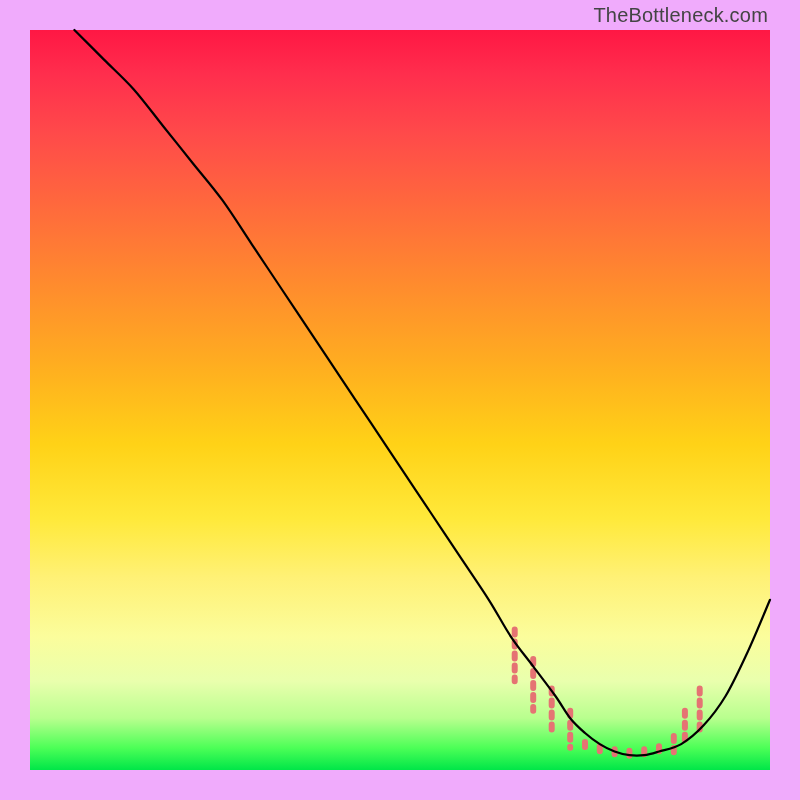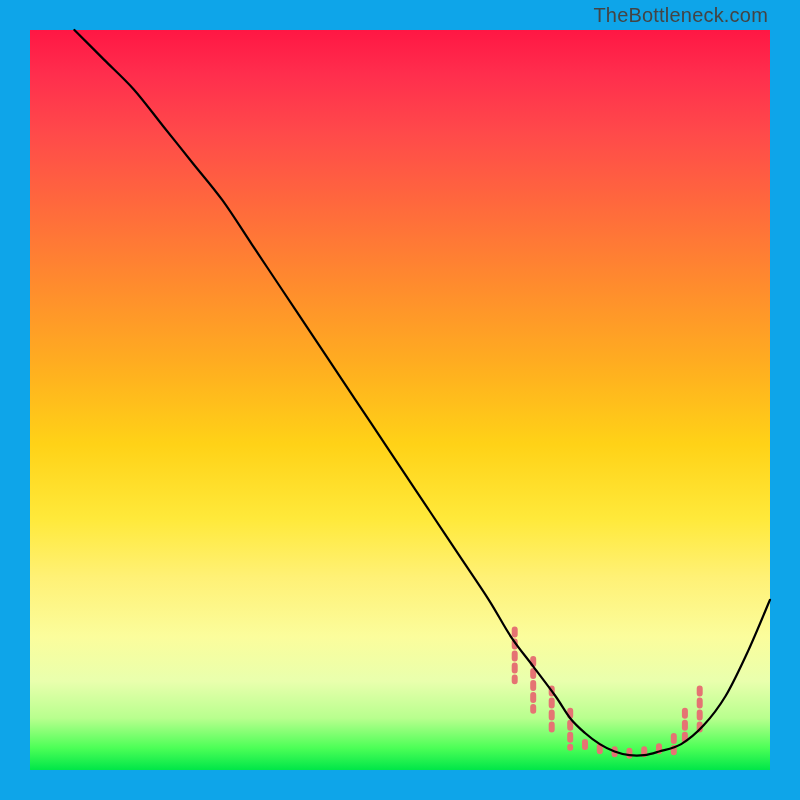--- a/index.html
+++ b/index.html
@@ -8,21 +8,21 @@
     width: 800px;
     height: 800px;
     background: #000;
     overflow: hidden;
     font-family: Arial, Helvetica, sans-serif;
   }
   .frame {
     position: relative;
     width: 800px;
     height: 800px;
-    background: #0ea5e9;
+    background: #f0abfc;
   }
   .plot-area {
     position: absolute;
     left: 30px;
     top: 30px;
     width: 740px;
     height: 740px;
     
     background: linear-gradient(
       to bottom,

